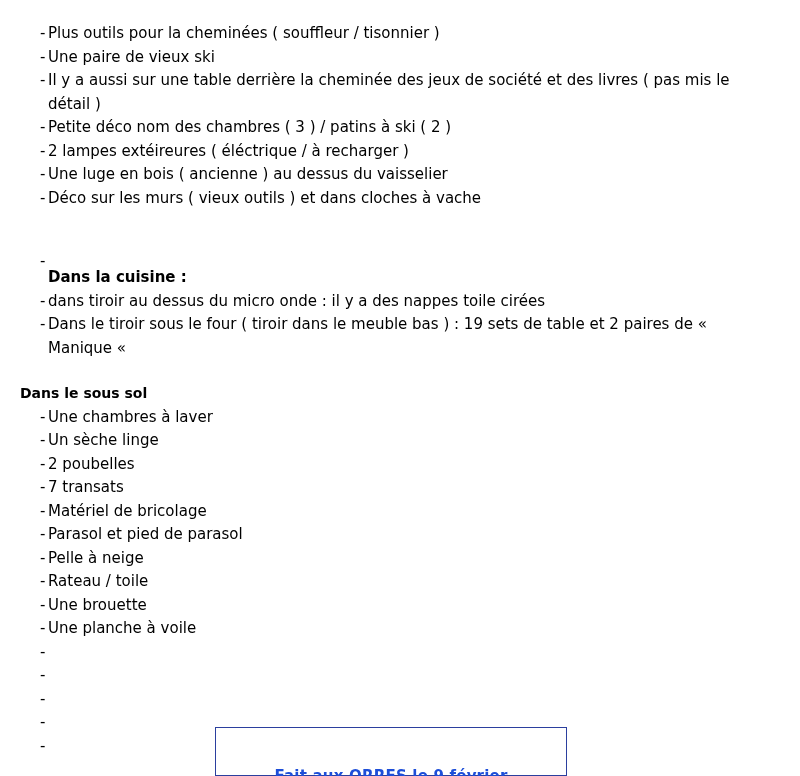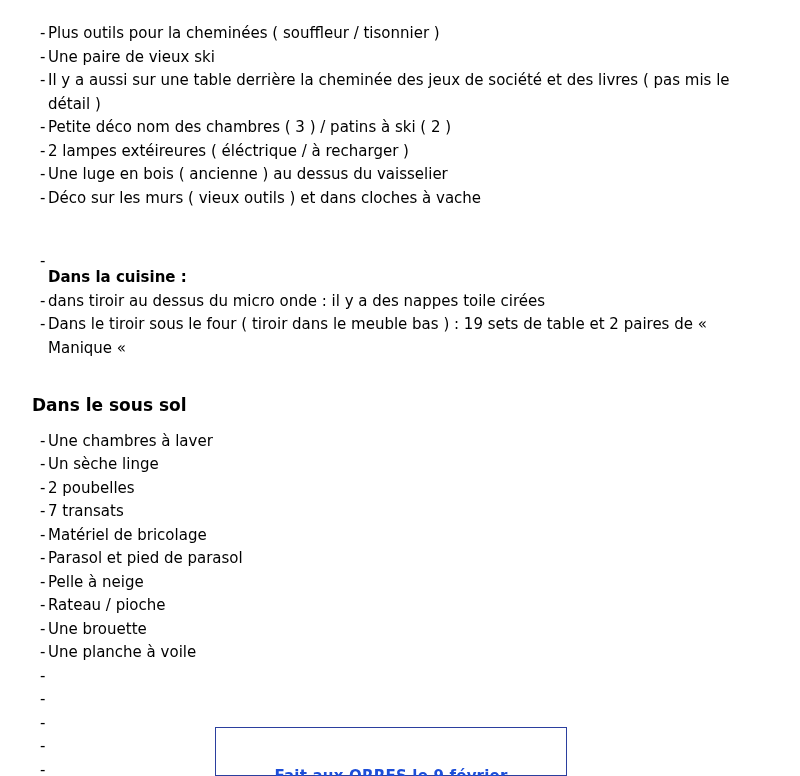--- a/index.html
+++ b/index.html
@@ -43,24 +43,24 @@
   }
   .dash-row .txt {
     flex: 1 1 auto;
     padding-right: 10px;
   }
   .bold {
     font-weight: bold;
     margin-top: 16px;
   }
   .section-head {
-    font-size: 17px;
+    font-size: 14px;
     line-height: 23.5px;
     font-weight: bold;
-    margin: 12px;
+    margin: 0;
     padding-left: 0px;
   }
   .spacer-lg {
     height: 40px;
   }
   .spacer-md {
     height: 22px;
   }
   .empty-dash {
     display: flex;
@@ -174,21 +174,21 @@
       <div class="dash-row">
         <span class="dash">-</span>
         <span class="txt">Parasol et pied de parasol</span>
       </div>
       <div class="dash-row">
         <span class="dash">-</span>
         <span class="txt">Pelle à neige</span>
       </div>
       <div class="dash-row">
         <span class="dash">-</span>
-        <span class="txt">Rateau / pioche</span>
+        <span class="txt">Rateau / toile</span>
       </div>
       <div class="dash-row">
         <span class="dash">-</span>
         <span class="txt">Une brouette</span>
       </div>
       <div class="dash-row">
         <span class="dash">-</span>
         <span class="txt">Une planche à voile</span>
       </div>
 

